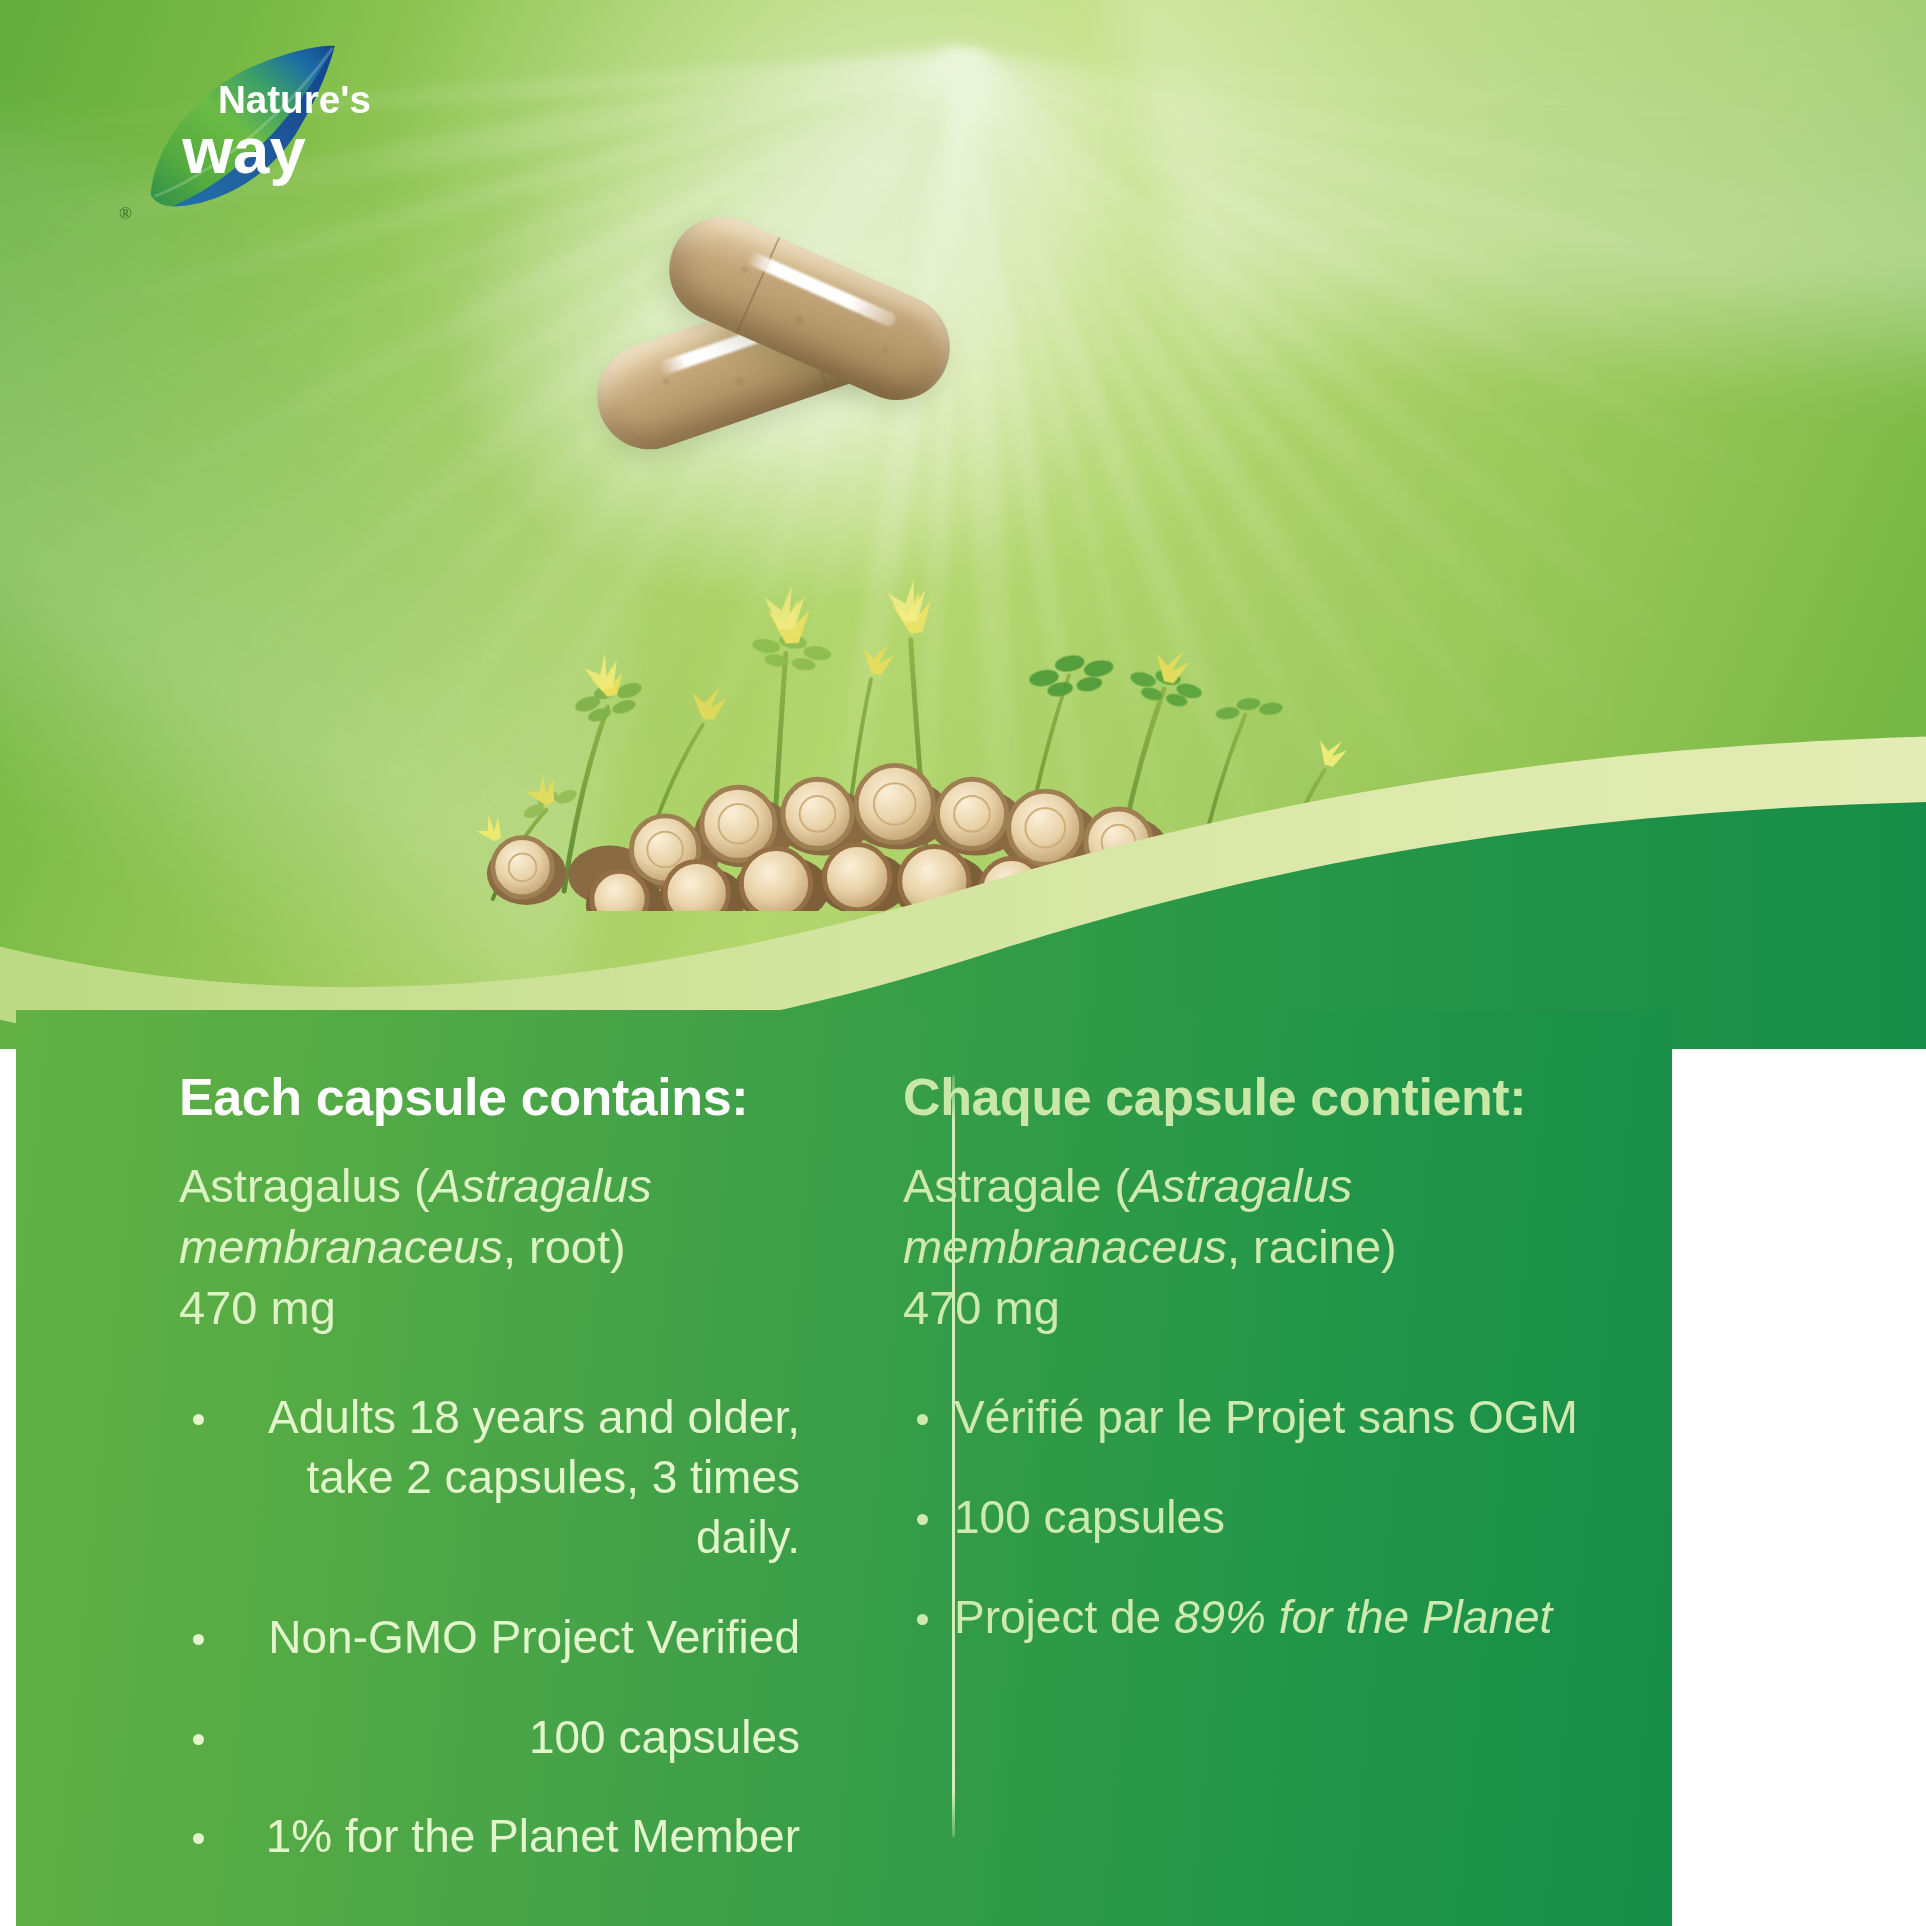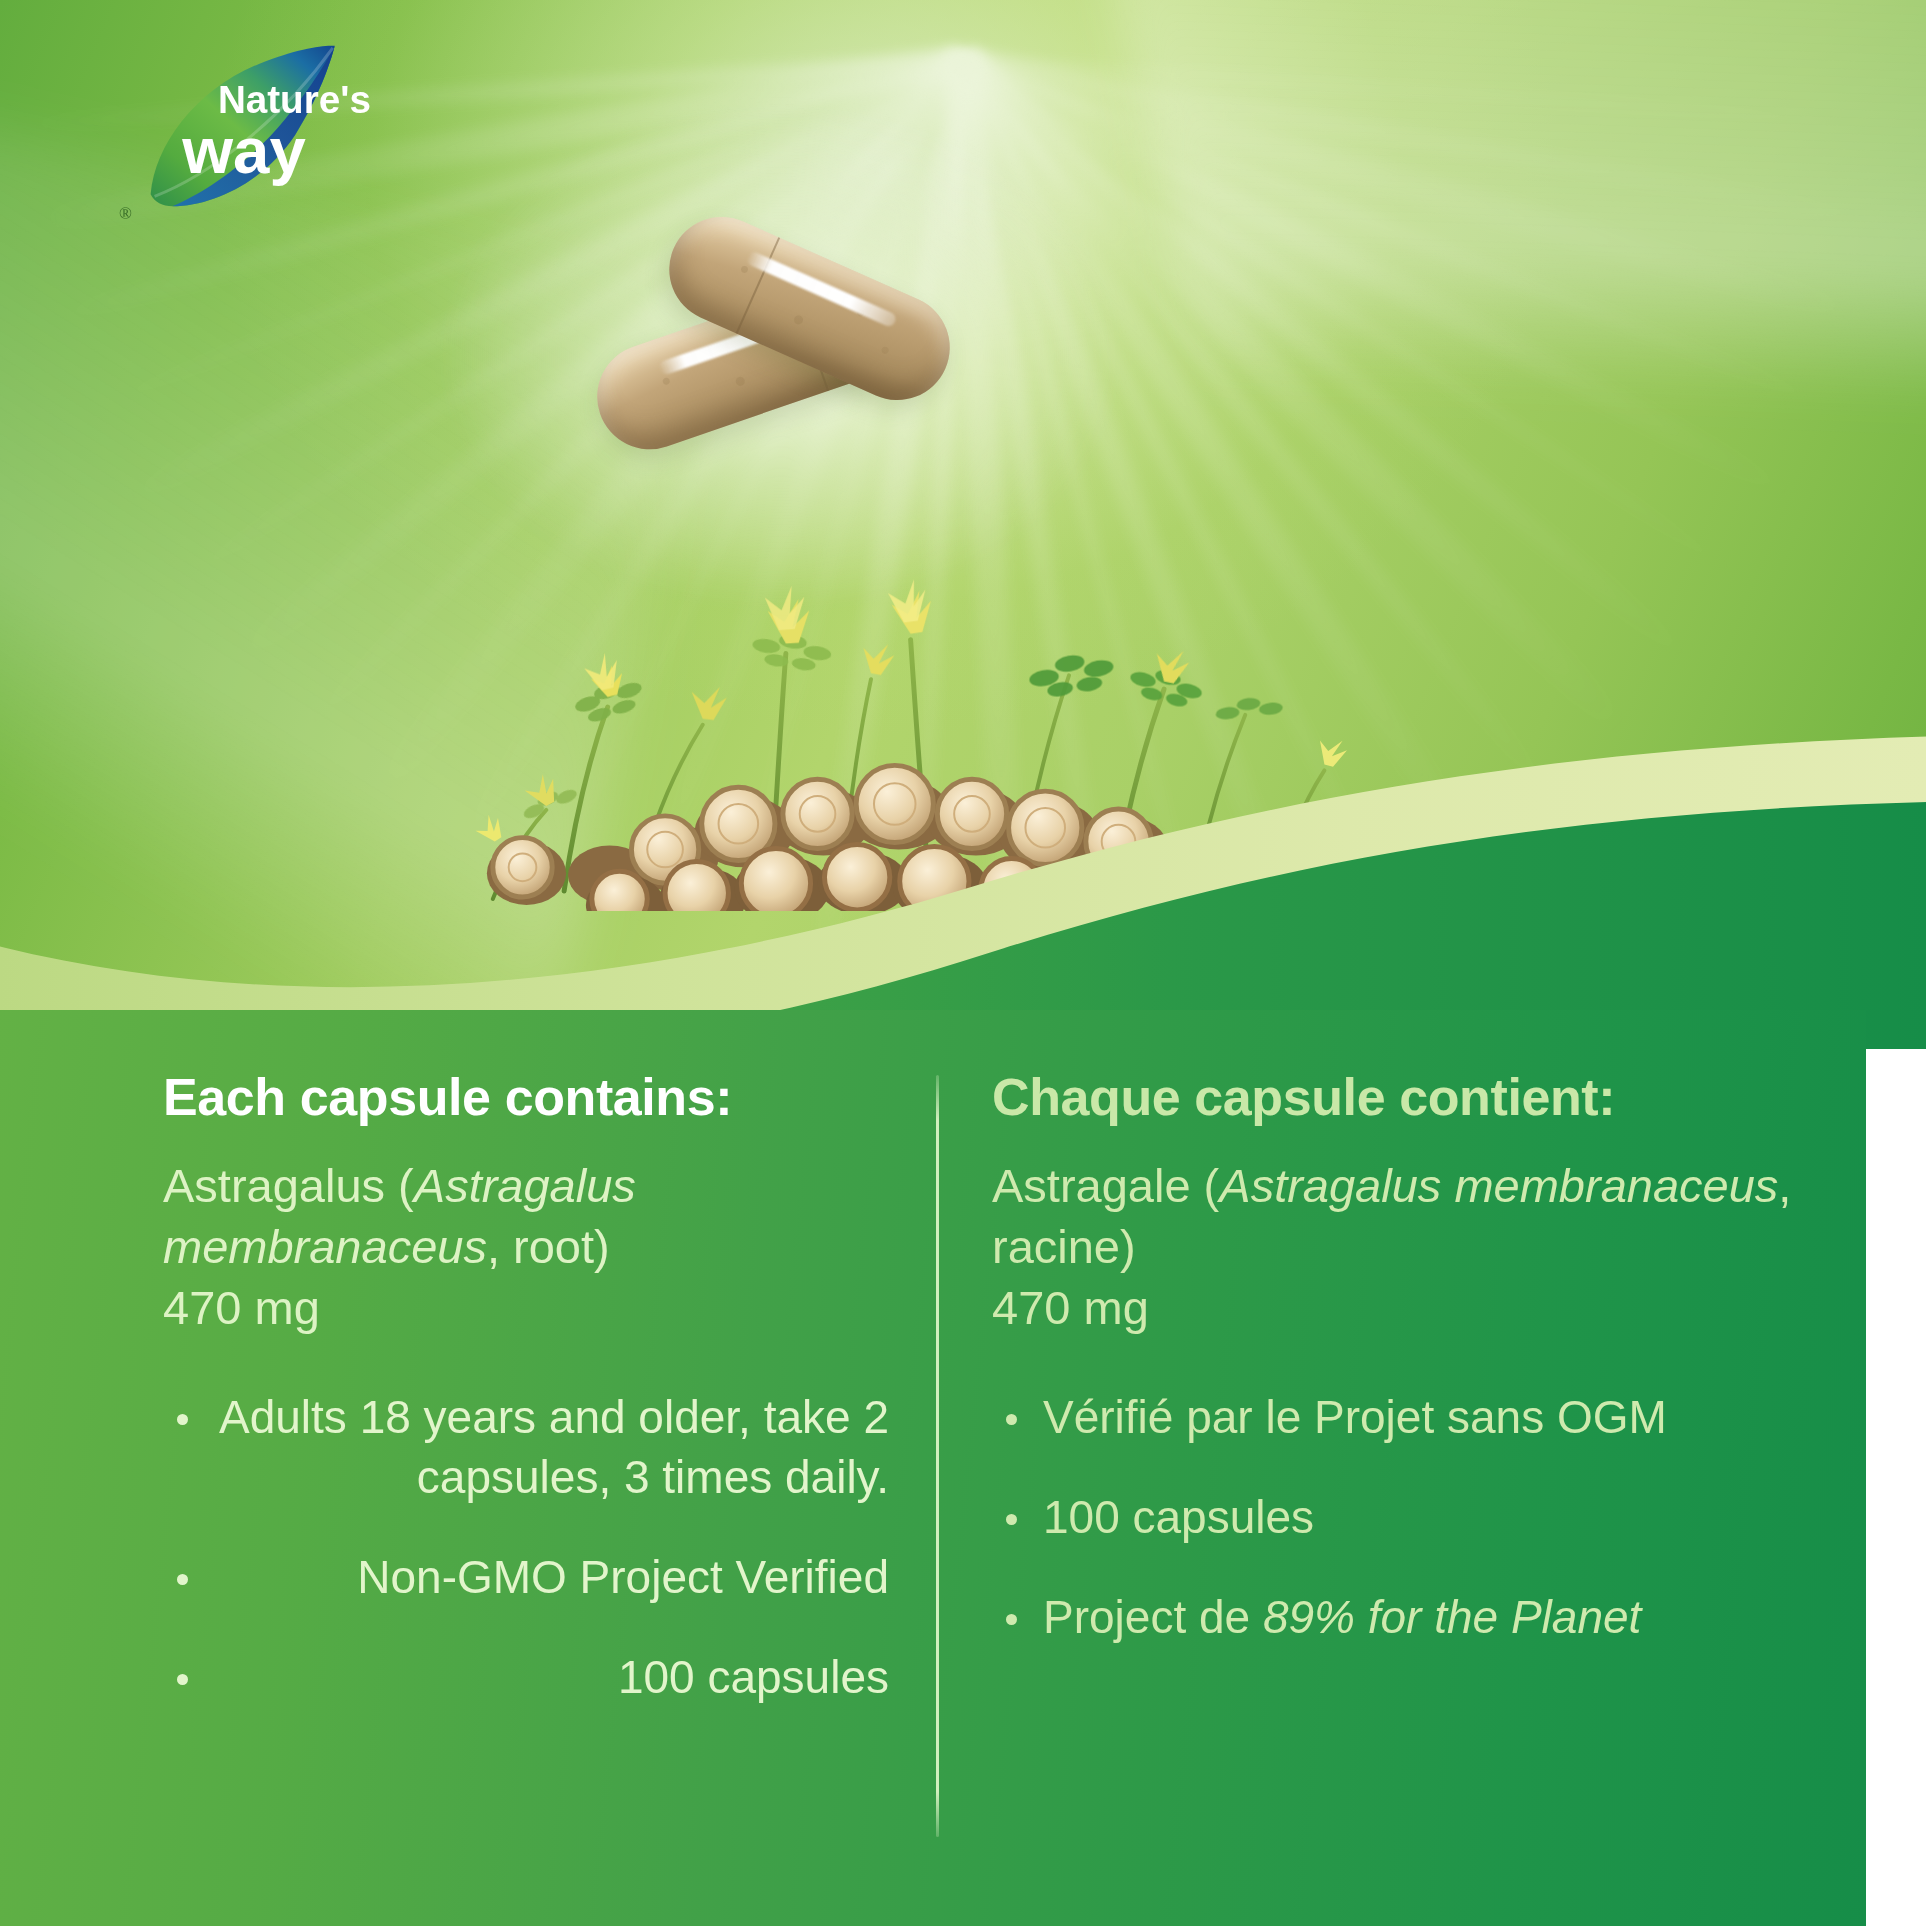--- a/index.html
+++ b/index.html
@@ -166,22 +166,22 @@
   .wave {
     position: absolute;
     left: 0; top: 693px;
     width: 1927px; height: 416px;
   }
   .wave svg { width: 100%; height: 100%; display: block; }
 
   
   .info {
     position: absolute;
-    left: 0; top: 1010px;
-    width: 1866px; height: 917px;
+    left: 16px; top: 1010px;
+    width: 1656px; height: 917px;
     background: linear-gradient(96deg,
       #63b145 0%,
       #55ab45 18%,
       #42a148 40%,
       #2e9a48 62%,
       #1f9449 82%,
       #168d48 100%);
   }
   .cols {
     position: absolute;
@@ -554,20 +554,21 @@
       <div class="col col-en">
         <h2>Each capsule contains:</h2>
         <div class="ingredient">
           <span>Astragalus (</span><em>Astragalus membranaceus</em><span>, root)</span><br>
           <span>470 mg</span>
         </div>
         <ul class="bullets">
           <li>Adults 18 years and older, take 2 capsules, 3 times daily.</li>
           <li>Non-GMO Project Verified</li>
           <li>100 capsules</li>
+          <li>1% for the Planet Member</li>
         </ul>
       </div>
 
       <div class="col col-fr">
         <h2>Chaque capsule contient:</h2>
         <div class="ingredient">
           <span>Astragale (</span><em>Astragalus membranaceus</em><span>, racine)</span><br>
           <span>470 mg</span>
         </div>
         <ul class="bullets">

